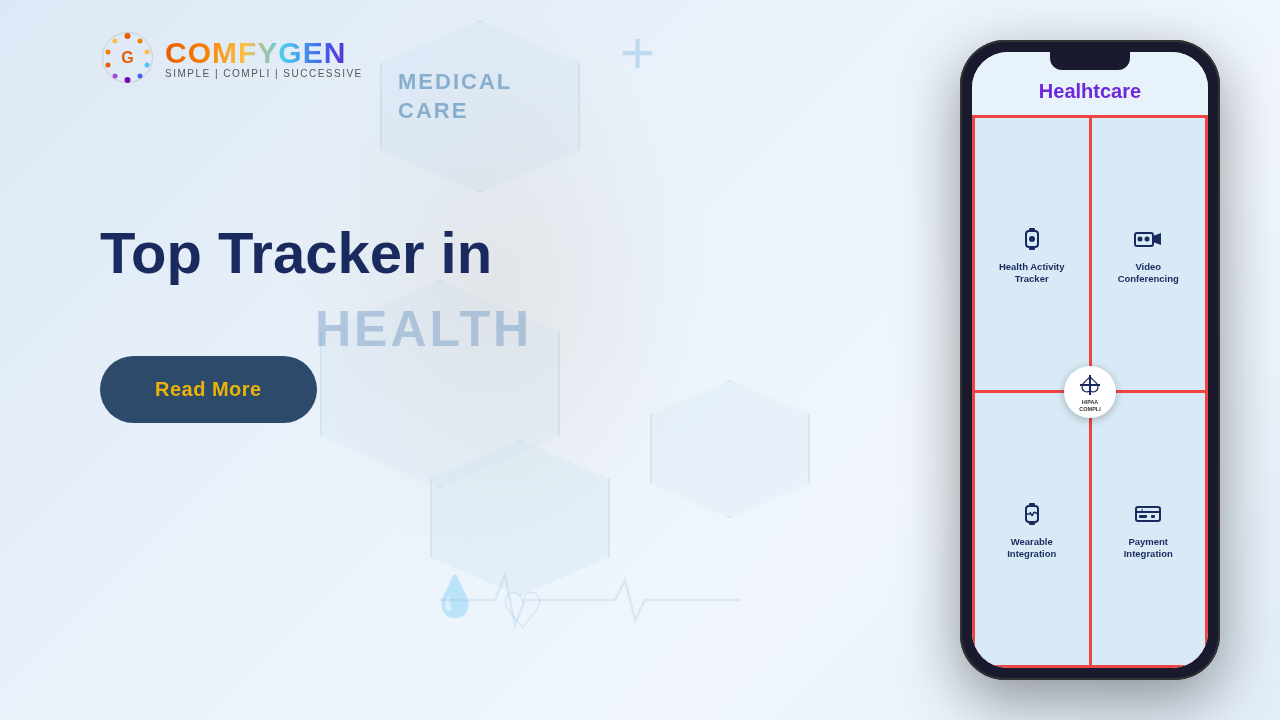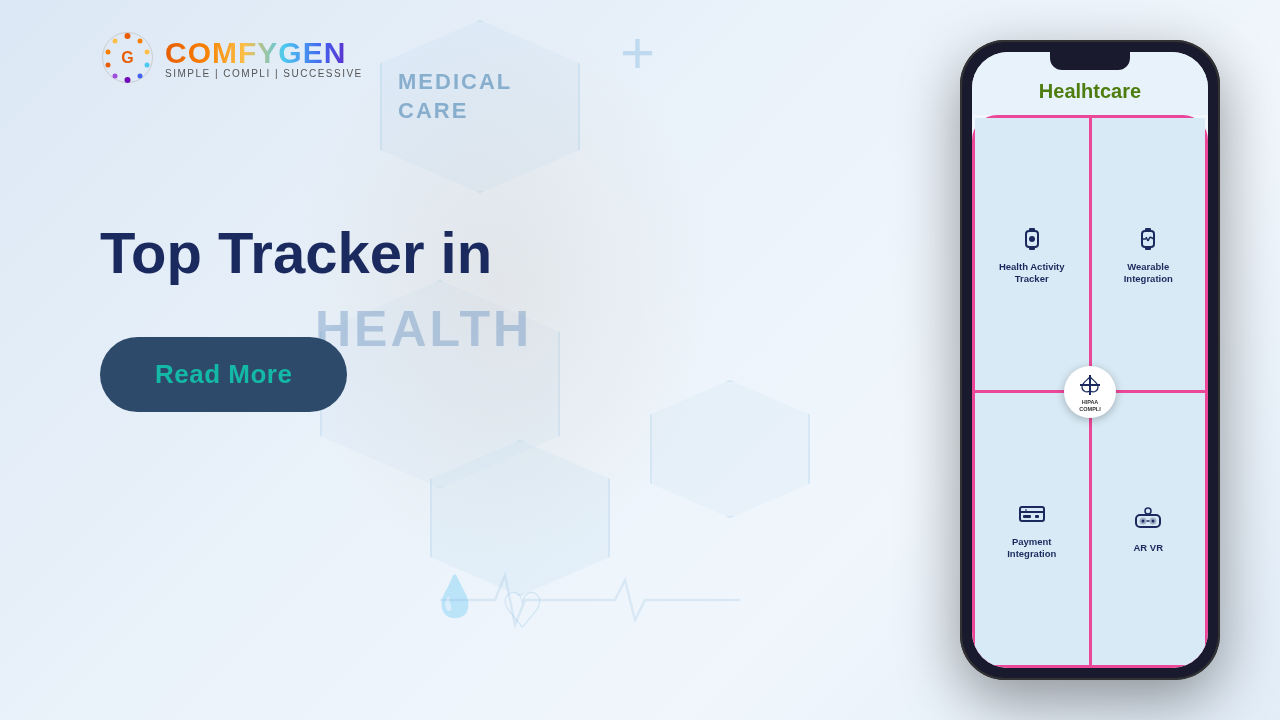--- a/index.html
+++ b/index.html
@@ -156,24 +156,24 @@
       font-size: 58px;
       font-weight: 900;
       color: #1a2a5e;
       line-height: 1.15;
       max-width: 600px;
     }
 
     
     .read-more-btn {
       display: inline-block;
-      margin-top: 50px;
+      margin-top: 69px;
       background: #2d4a6b;
-      color: #14b8a6;
-      font-size: 26px;
+      color: #eab308;
+      font-size: 20px;
       font-weight: 700;
       padding: 22px 55px;
       border-radius: 40px;
       border: none;
       cursor: pointer;
       letter-spacing: 0.5px;
     }
 
     
     .phone-mockup {
@@ -219,31 +219,30 @@
 
     .phone-header {
       background: #e8f2fa;
       padding: 28px 10px 12px;
       text-align: center;
     }
 
     .phone-title {
       font-size: 20px;
       font-weight: 800;
-      color: #4d7c0f;
+      color: #6d28d9;
     }
 
     .phone-grid {
       display: grid;
       grid-template-columns: 1fr 1fr;
       gap: 3px;
       padding: 3px;
       flex: 1;
-      background: #ec4899;
-      border-radius: 25px;
+      background: #ef4444;
     }
 
     .phone-cell {
       background: #d8eaf5;
       display: flex;
       flex-direction: column;
       align-items: center;
       justify-content: center;
       padding: 10px 5px;
       gap: 6px;
@@ -374,20 +373,29 @@
             <rect x="10" y="8" width="12" height="16" rx="3" fill="none" stroke="#1a2a5e" stroke-width="2"></rect>
             <rect x="13" y="5" width="6" height="4" rx="1" fill="#1a2a5e"></rect>
             <rect x="13" y="23" width="6" height="4" rx="1" fill="#1a2a5e"></rect>
             <circle cx="16" cy="16" r="3" fill="#1a2a5e"></circle>
           </svg>
           <div class="phone-cell-label">Health Activity<br>Tracker</div>
         </div>
 
 
 
+        <div class="phone-cell">
+          <svg width="32" height="32" viewBox="0 0 32 32">
+            <rect x="3" y="10" width="18" height="13" rx="2" fill="none" stroke="#1a2a5e" stroke-width="2"></rect>
+            <circle cx="8" cy="16" r="2.5" fill="#1a2a5e"></circle>
+            <circle cx="15" cy="16" r="2.5" fill="#1a2a5e"></circle>
+            <polygon points="21,13 29,10 29,22 21,19" fill="#1a2a5e"></polygon>
+          </svg>
+          <div class="phone-cell-label">Video<br>Conferencing</div>
+        </div>
 
         <div style="position:absolute; top:50%; left:50%; transform:translate(-50%,-50%); z-index:15; width:52px; height:52px; background:white; border-radius:50%; display:flex; align-items:center; justify-content:center; box-shadow:0 2px 8px rgba(0,0,0,0.25); flex-direction:column;">
           <svg width="28" height="28" viewBox="0 0 28 28">
             <line x1="14" y1="4" x2="14" y2="24" stroke="#1a2a5e" stroke-width="2"></line>
             <line x1="4" y1="14" x2="24" y2="14" stroke="#1a2a5e" stroke-width="2"></line>
             <path d="M14 6 C10 10 6 12 6 16 C6 20 10 22 14 20 C18 22 22 20 22 16 C22 12 18 10 14 6Z" fill="none" stroke="#1a2a5e" stroke-width="1.2"></path>
           </svg>
           <div style="font-size:5.5px; font-weight:bold; color:#333; text-align:center; line-height:1.1;">HIPAA<br>COMPLI</div>
         </div>
 
@@ -410,30 +418,17 @@
             <rect x="4" y="9" width="24" height="14" rx="2" fill="none" stroke="#1a2a5e" stroke-width="2"></rect>
             <line x1="4" y1="14" x2="28" y2="14" stroke="#1a2a5e" stroke-width="2"></line>
             <rect x="7" y="17" width="8" height="3" rx="1" fill="#1a2a5e"></rect>
             <rect x="19" y="17" width="4" height="3" rx="1" fill="#1a2a5e"></rect>
 
             <line x1="10" y1="11" x2="10" y2="13" stroke="#1a2a5e" stroke-width="1"></line>
           </svg>
           <div class="phone-cell-label">Payment<br>Integration</div>
         </div>
 
-        <div class="phone-cell">
-          <svg width="32" height="32" viewBox="0 0 32 32">
-            <rect x="4" y="11" width="24" height="12" rx="4" fill="none" stroke="#1a2a5e" stroke-width="2"></rect>
-            <circle cx="11" cy="17" r="3.5" fill="#1a2a5e" opacity="0.3"></circle>
-            <circle cx="21" cy="17" r="3.5" fill="#1a2a5e" opacity="0.3"></circle>
-            <circle cx="11" cy="17" r="1.5" fill="#1a2a5e"></circle>
-            <circle cx="21" cy="17" r="1.5" fill="#1a2a5e"></circle>
-            <line x1="14.5" y1="17" x2="17.5" y2="17" stroke="#1a2a5e" stroke-width="1.5"></line>
-
-            <circle cx="16" cy="7" r="3" fill="none" stroke="#1a2a5e" stroke-width="1.5"></circle>
-          </svg>
-          <div class="phone-cell-label">AR VR</div>
-        </div>
 
       </div>
     </div>
   </div>
 </div>
 
 </body></html>

